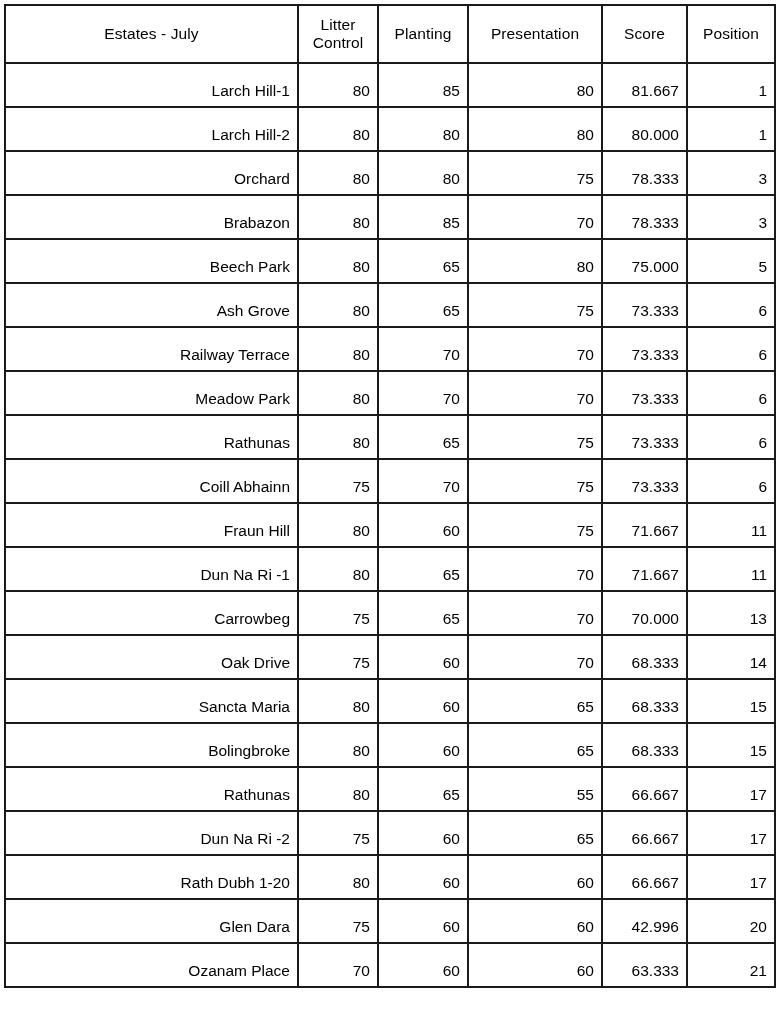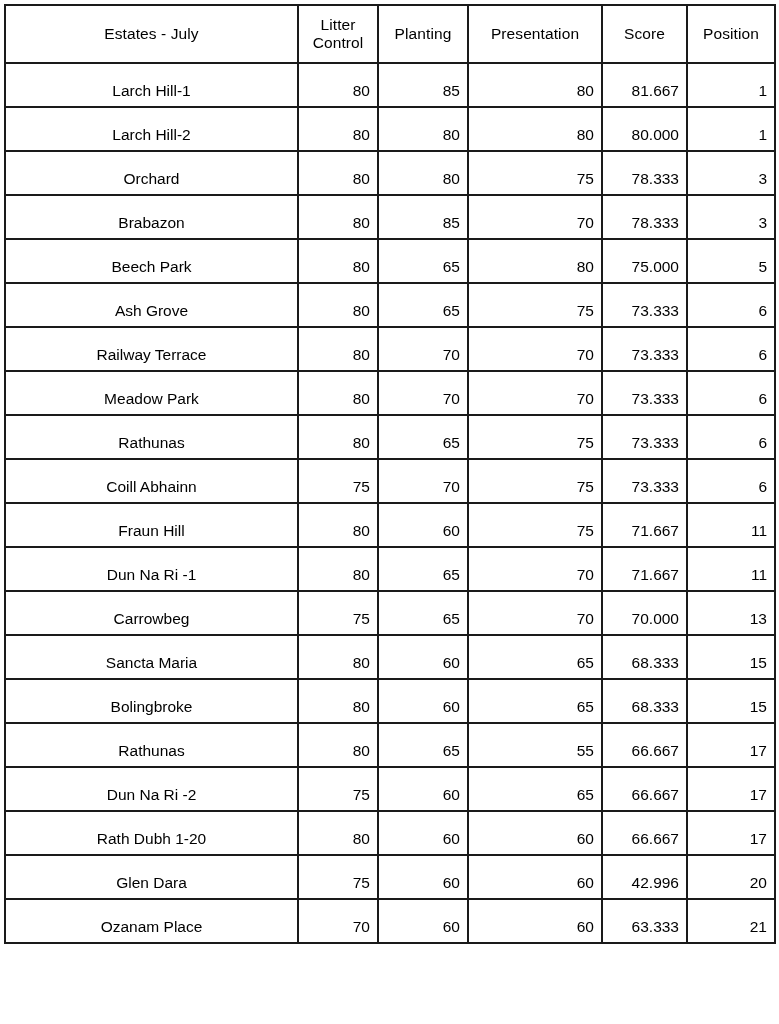--- a/index.html
+++ b/index.html
@@ -41,21 +41,21 @@
     padding: 2px 6px;
     letter-spacing: 0.1px;
   }
   tbody td {
     height: 36px;
     vertical-align: bottom;
     padding: 0 7px 6px 7px;
     white-space: nowrap;
   }
   td.estate-cell {
-    text-align: center;
+    text-align: right;
     border-radius: 14px;
   }
   td.num-cell {
     text-align: right;
   }
   
   col.c-estate     { width: 293px; }
   col.c-litter     { width: 80px; }
   col.c-planting   { width: 90px; }
   col.c-present    { width: 134px; }
@@ -199,20 +199,28 @@
         </tr>
         <tr>
           <td class="estate-cell">Carrowbeg</td>
           <td class="num-cell">75</td>
           <td class="num-cell">65</td>
           <td class="num-cell">70</td>
           <td class="num-cell">70.000</td>
           <td class="num-cell">13</td>
         </tr>
         <tr>
+          <td class="estate-cell">Oak Drive</td>
+          <td class="num-cell">75</td>
+          <td class="num-cell">60</td>
+          <td class="num-cell">70</td>
+          <td class="num-cell">68.333</td>
+          <td class="num-cell">14</td>
+        </tr>
+        <tr>
           <td class="estate-cell">Sancta Maria</td>
           <td class="num-cell">80</td>
           <td class="num-cell">60</td>
           <td class="num-cell">65</td>
           <td class="num-cell">68.333</td>
           <td class="num-cell">15</td>
         </tr>
         <tr>
           <td class="estate-cell">Bolingbroke</td>
           <td class="num-cell">80</td>

